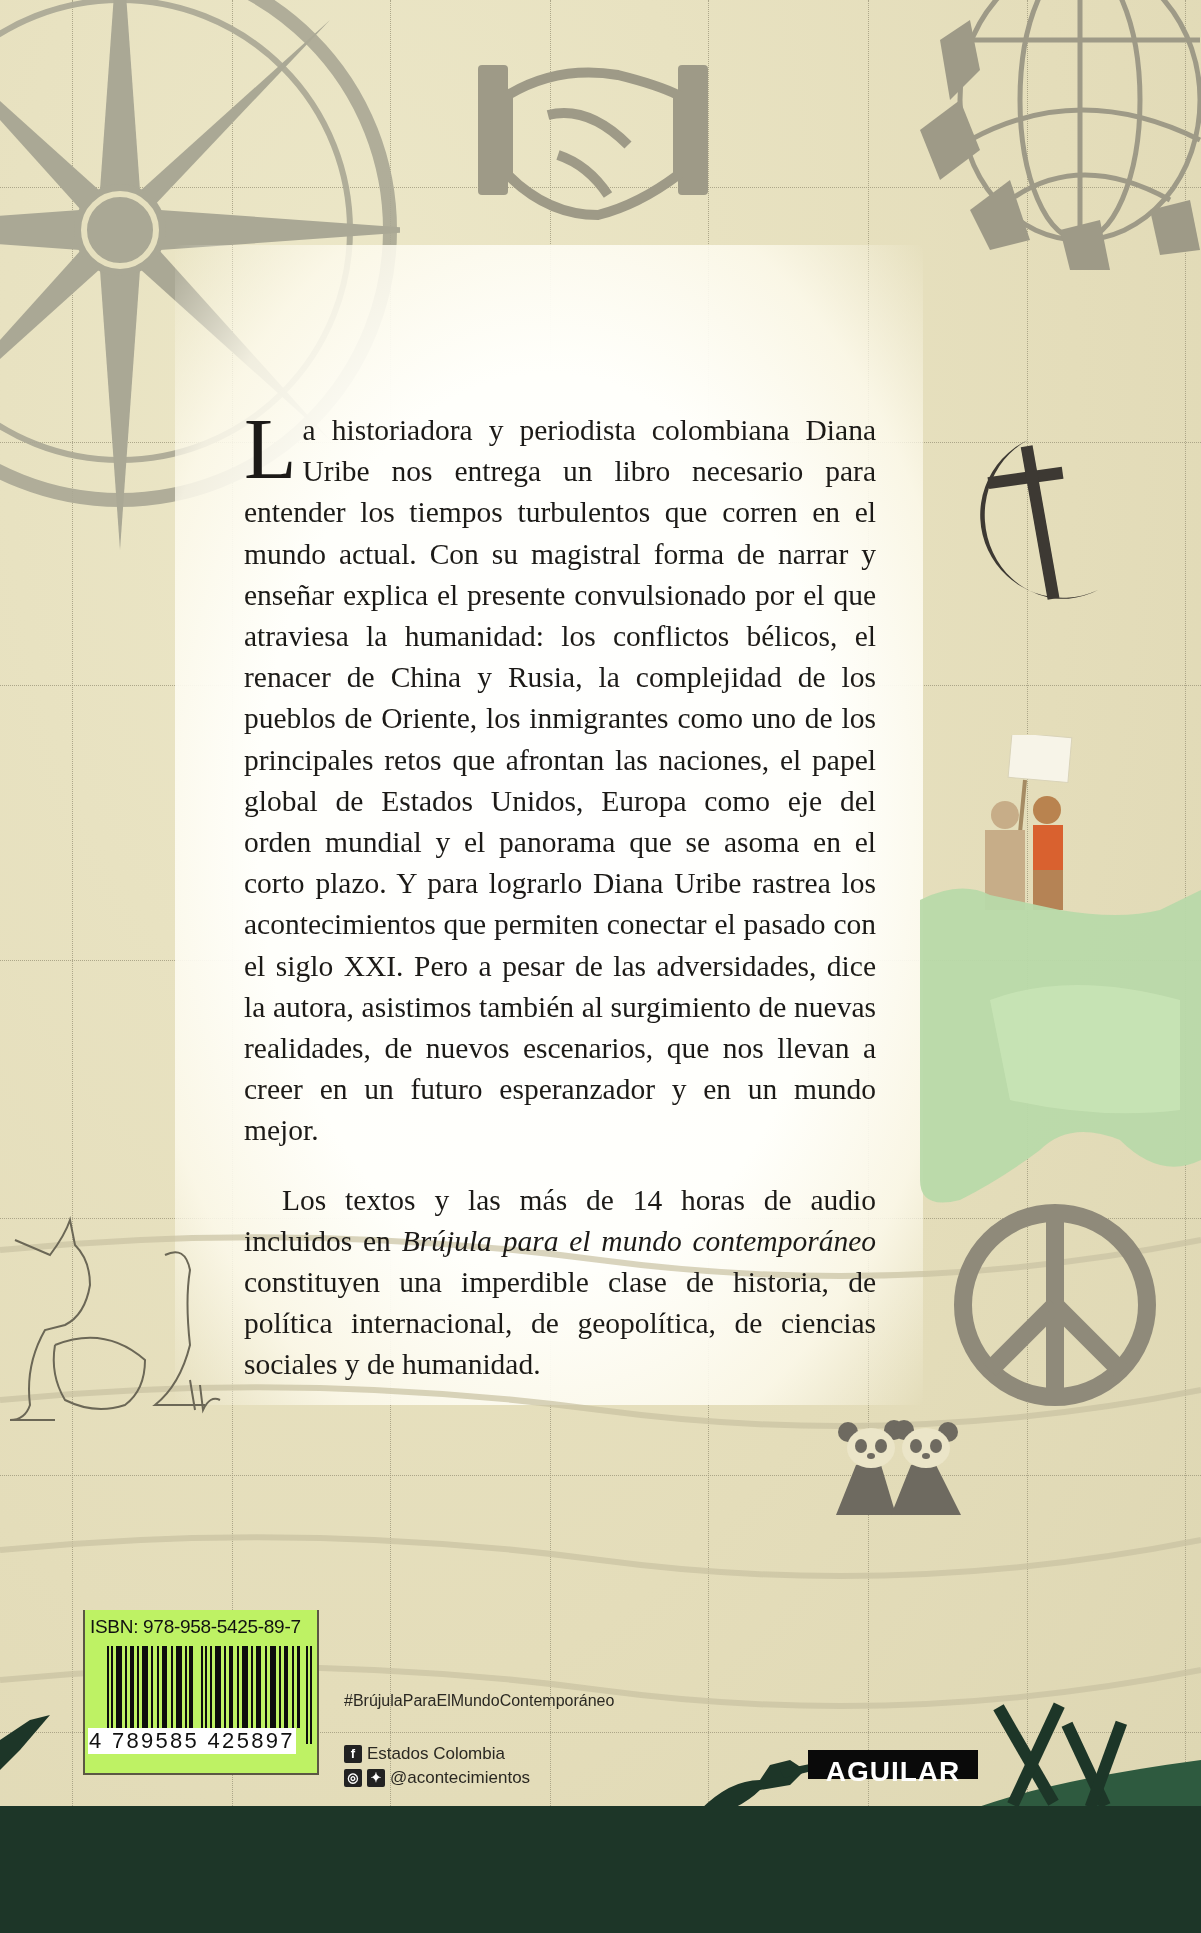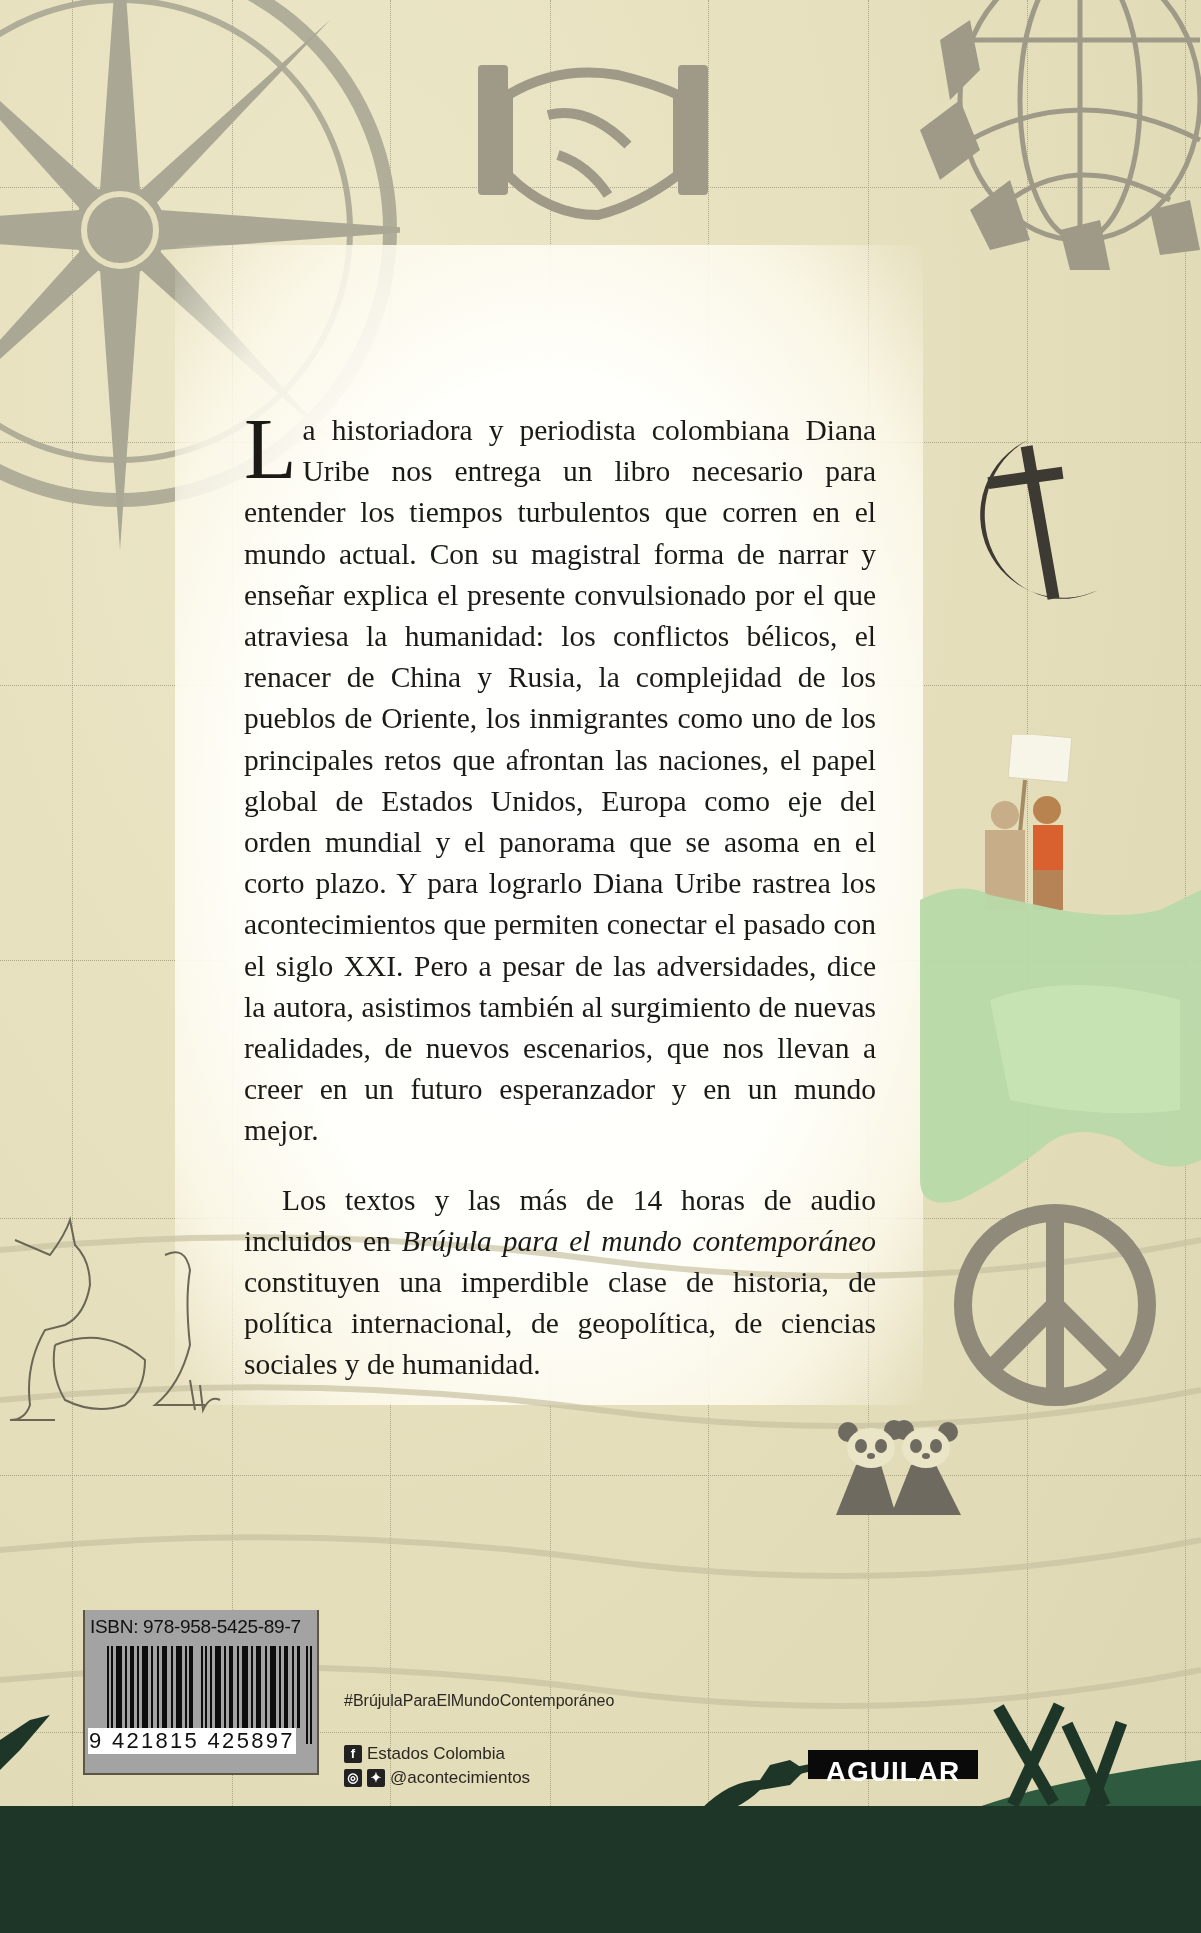--- a/index.html
+++ b/index.html
@@ -11,21 +11,21 @@
   .art{position:absolute;}
   .panel{position:absolute;left:175px;top:245px;width:748px;height:1160px;
      background:radial-gradient(ellipse at 50% 50%, #ffffff 0%, #fffffb 55%, rgba(253,250,236,.85) 80%, rgba(240,235,210,0) 100%);}
   .body-text{position:absolute;left:244px;top:410px;width:632px;font-family:"Liberation Serif",serif;font-size:29.5px;line-height:41.2px;color:#1c1a17;text-align:justify;}
   .body-text p{margin:0;}
   .body-text p + p{text-indent:38px;margin-top:28px;}
   .dropcap{float:left;font-size:86px;line-height:70px;margin:4px 6px 0 0;}
   .body-text em{font-style:italic;}
   .barcode-box{position:absolute;left:83px;top:1610px;width:236px;}
   .bc-head{background:#0d0d0d;color:#fff;font-family:"Liberation Sans",sans-serif;font-weight:bold;font-size:15px;text-align:center;height:40px;line-height:40px;}
-  .bc-body{background:#a3a3a3;border:2px solid #5b5744;border-top:none;height:163px;position:relative;}
+  .bc-body{background:#bef264;border:2px solid #5b5744;border-top:none;height:163px;position:relative;}
   .isbn{position:absolute;left:5px;top:6px;font-family:"Liberation Sans",sans-serif;font-size:19px;color:#111;letter-spacing:-.3px;}
   .bars{position:absolute;left:22px;top:36px;width:206px;height:98px;}
   .ean{position:absolute;left:3px;top:118px;font-family:"Liberation Sans",sans-serif;font-size:22px;color:#111;letter-spacing:2.3px;background:#fff;padding:0 1px;}
   .hashtag{position:absolute;left:344px;top:1692px;font-family:"Liberation Sans",sans-serif;font-size:16px;color:#2a2822;}
   .social{position:absolute;left:344px;font-family:"Liberation Sans",sans-serif;font-size:17px;color:#2a2822;display:flex;align-items:center;gap:5px;}
   .sicon{display:inline-block;width:18px;height:18px;background:#222;color:#fff;font-size:13px;line-height:18px;text-align:center;font-weight:bold;border-radius:2px;font-family:"Liberation Sans",sans-serif;}
   .aguilar{position:absolute;left:808px;top:1750px;width:170px;height:29px;background:#0a0a0a;color:#fff;font-family:"Liberation Sans",sans-serif;font-weight:bold;font-size:28px;line-height:43px;text-align:center;letter-spacing:1px;}
   .ground{position:absolute;left:0;top:1806px;width:1201px;height:127px;background:#1d3628;}
 </style>
 </head>
@@ -219,21 +219,21 @@
         <rect x="158" y="0" width="2" height="82"></rect>
           <rect x="163" y="0" width="6" height="82"></rect>
         <rect x="172" y="0" width="2" height="82"></rect>
           <rect x="177" y="0" width="4" height="82"></rect>
         <rect x="185" y="0" width="2" height="82"></rect>
           <rect x="190" y="0" width="3" height="82"></rect>
         <rect x="199" y="0" width="2" height="98"></rect>
           <rect x="203" y="0" width="2" height="98"></rect>
       </g>
     </svg>
-    <div class="ean">9 421815 425897</div>
+    <div class="ean">4 789585 425897</div>
   </div>
 </div>
 
 <div class="hashtag">#BrújulaParaElMundoContemporáneo</div>
 <div class="social" style="top:1744px">
   <span class="sicon">f</span>
   <span>Estados Colombia</span>
 </div>
 <div class="social" style="top:1768px">
   <span class="sicon">◎</span>

